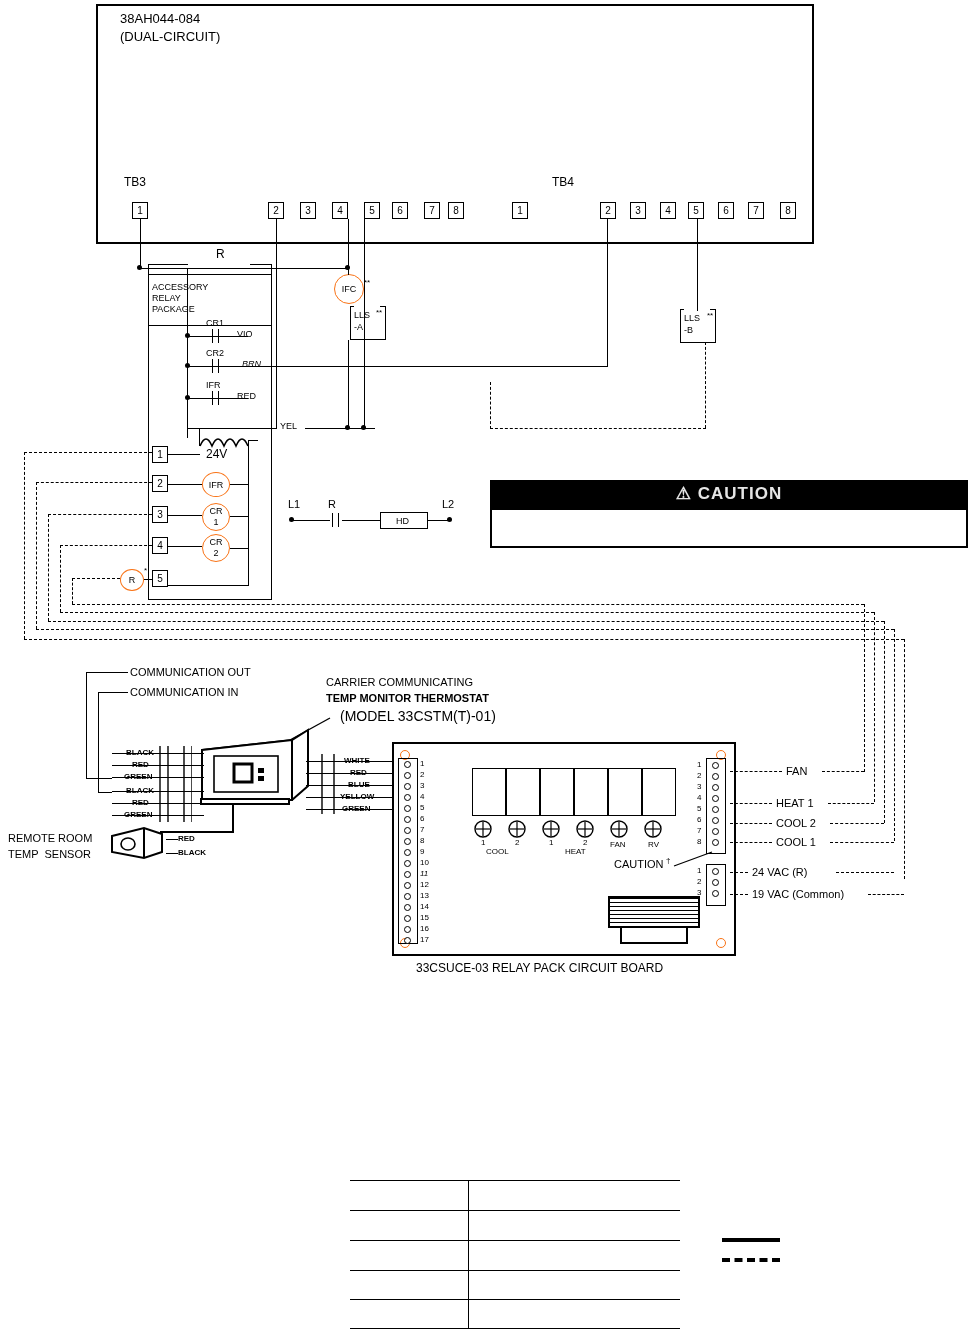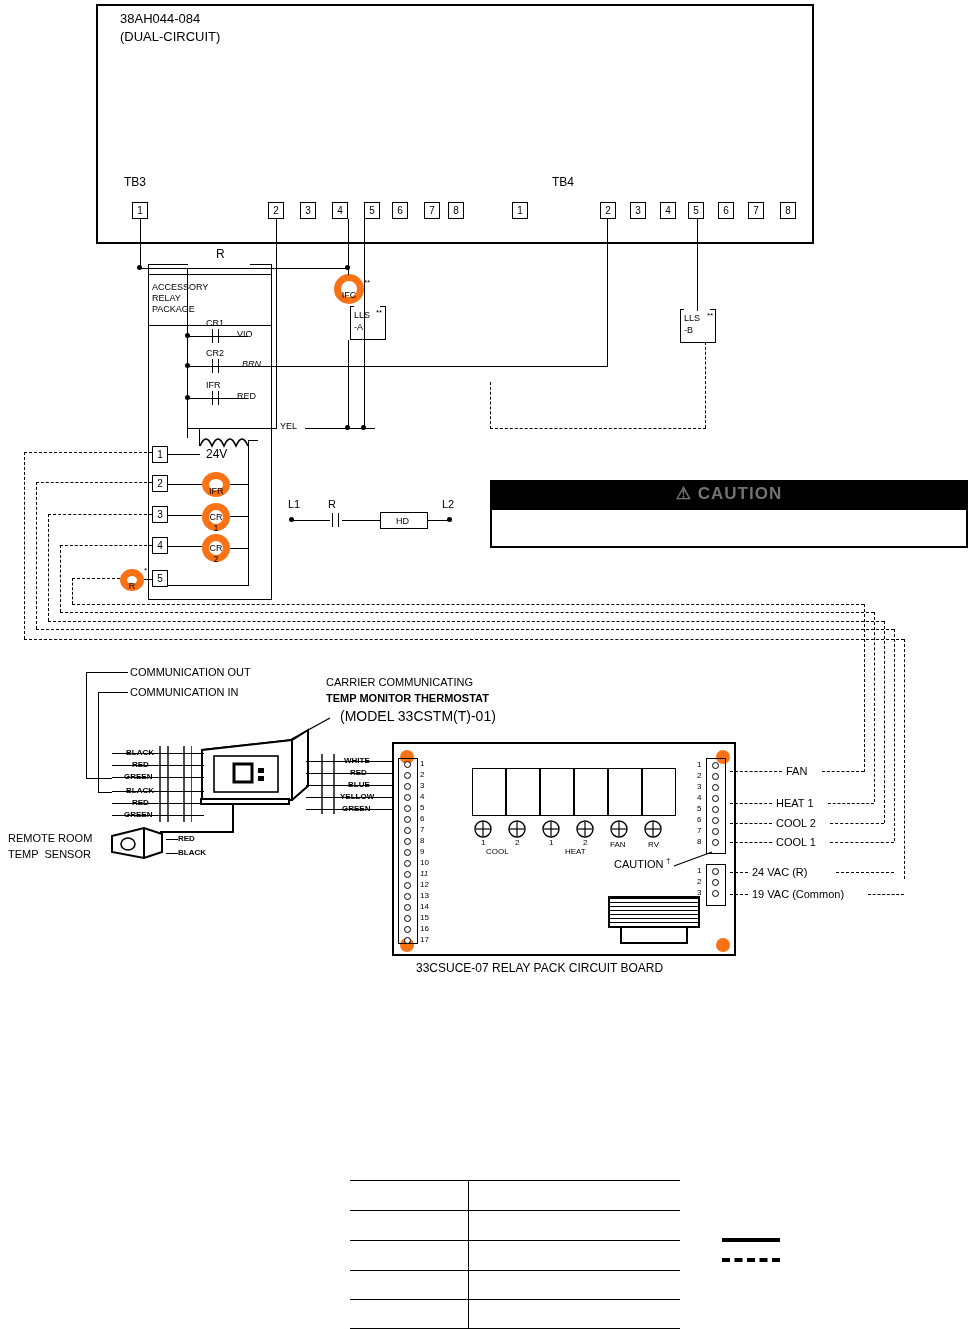--- a/index.html
+++ b/index.html
@@ -12,24 +12,24 @@
   .box{position:absolute;border:2px solid #000;box-sizing:border-box;}
   .thin{position:absolute;border:1px solid #000;box-sizing:border-box;}
   .hline{position:absolute;background:#000;height:2px;}
   .vline{position:absolute;background:#000;width:2px;}
   .hline1{position:absolute;background:#000;height:1px;}
   .vline1{position:absolute;background:#000;width:1px;}
   .dash-h{position:absolute;height:0;border-top:1px dashed #000;}
   .dash-v{position:absolute;width:0;border-left:1px dashed #000;}
   .term{position:absolute;border:1px solid #000;width:16px;height:17px;box-sizing:border-box;
         font-size:10px;text-align:center;line-height:16px;background:#fff;}
-  .circ{position:absolute;border:7px solid #f97316;border-radius:50%;background:#fff;
+  .circ{position:absolute;border:1px solid #f97316;border-radius:50%;background:#fff;
         text-align:center;font-size:9px;box-sizing:border-box;}
   .dot{position:absolute;width:5px;height:5px;background:#000;border-radius:50%;}
-  .caution{position:absolute;background:#000;color:#737373;font-weight:bold;
+  .caution{position:absolute;background:#000;color:#e5e5e5;font-weight:bold;
            font-size:17px;letter-spacing:1px;text-align:center;}
   .cautionbox{position:absolute;border:2px solid #000;box-sizing:border-box;background:#fff;}
   .relaybtn{position:absolute;border:1px solid #000;background:#fff;box-sizing:border-box;}
   .pin{position:absolute;width:7px;height:7px;border:1px solid #000;border-radius:50%;background:#fff;box-sizing:border-box;}
   .tbl{position:absolute;}
   .tbl .r{position:absolute;background:#000;height:1px;}
   .tbl .c{position:absolute;background:#000;width:1px;}
   .legend-solid{position:absolute;background:#000;height:4px;}
   .legend-dash{position:absolute;height:0;border-top:4px dashed #000;}
 </style>
@@ -427,21 +427,21 @@
 <div class="dash-h" style="left:730px;top:842px;width:42px;"></div>
 <div class="dash-h" style="left:730px;top:872px;width:18px;"></div>
 <div class="dash-h" style="left:730px;top:894px;width:18px;"></div>
 <div class="dash-h" style="left:822px;top:771px;width:42px;"></div>
 <div class="dash-h" style="left:828px;top:803px;width:46px;"></div>
 <div class="dash-h" style="left:830px;top:823px;width:54px;"></div>
 <div class="dash-h" style="left:830px;top:842px;width:64px;"></div>
 <div class="dash-h" style="left:836px;top:872px;width:58px;"></div>
 <div class="dash-h" style="left:868px;top:894px;width:36px;"></div>
 
-<div class="abs lbl" style="left:416px;top:962px;font-size:12px;">33CSUCE-07 RELAY PACK CIRCUIT BOARD</div>
+<div class="abs lbl" style="left:416px;top:962px;font-size:12px;">33CSUCE-03 RELAY PACK CIRCUIT BOARD</div>
 
 <div class="tbl" style="left:350px;top:1180px;width:330px;height:149px;">
   <div class="r" style="left:0;top:0;width:330px;"></div>
   <div class="r" style="left:0;top:30px;width:330px;"></div>
   <div class="r" style="left:0;top:60px;width:330px;"></div>
   <div class="r" style="left:0;top:90px;width:330px;"></div>
   <div class="r" style="left:0;top:119px;width:330px;"></div>
   <div class="r" style="left:0;top:148px;width:330px;"></div>
   <div class="c" style="left:118px;top:0;height:148px;"></div>
 </div>

